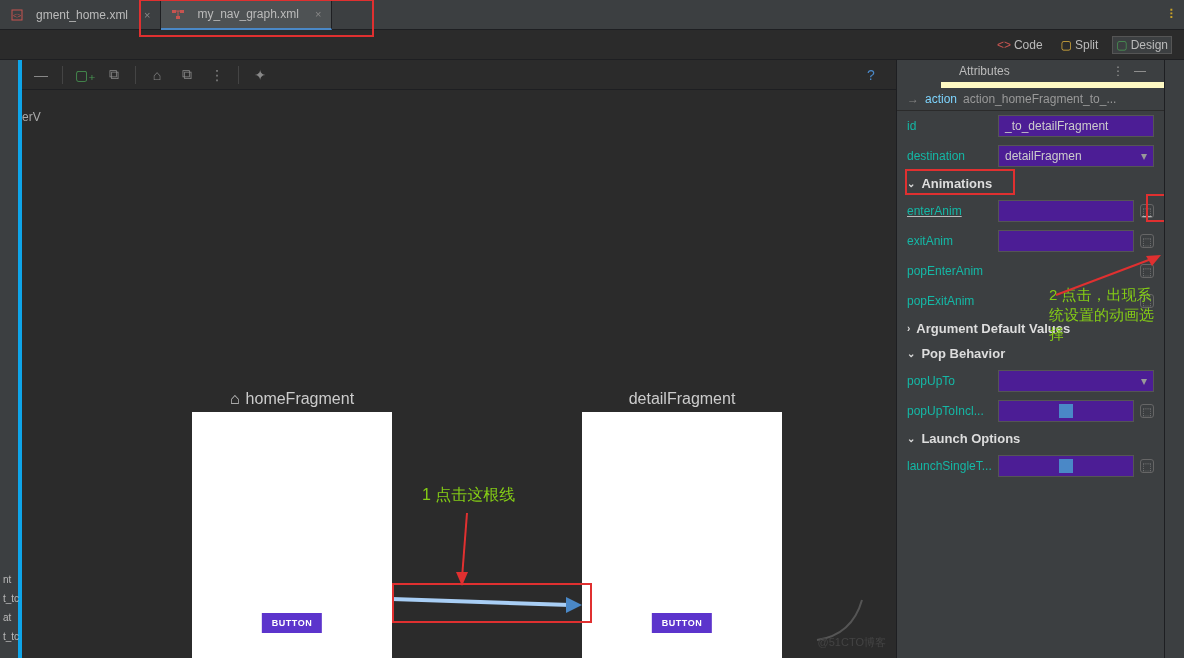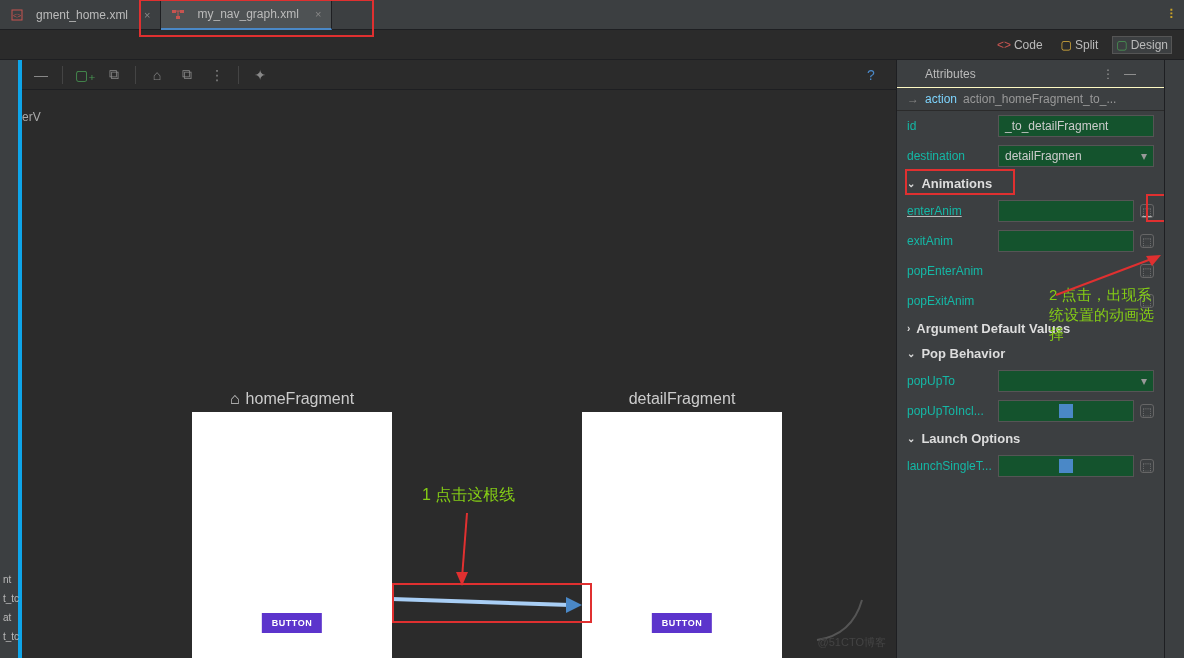--- a/index.html
+++ b/index.html
@@ -38,26 +38,26 @@
 
 .frag-wrap { position: absolute; }
 .frag-title { display: flex; align-items: center; gap: 6px; font-size: 16px; color: #ccc; margin-bottom: 4px; justify-content: center; }
 .frag-box { width: 200px; height: 290px; background: #fff; position: relative; }
 .btn-purple { position: absolute; left: 50%; top: 180px; transform: translateX(-50%); background: #5c34cc; color: #fff; font-size: 9px; font-weight: bold; padding: 5px 10px; letter-spacing: 0.5px; margin-top: 21px; }
 
 .annot { position: absolute; color: #84cc16; font-size: 16px; }
 .annot-box { position: absolute; border: 2px solid #e03030; }
 
 .attr-panel { width: 268px; background: #3c3f41; border-left: 1px solid #1e1f22; overflow: hidden; display: flex; flex-direction: column; font-size: 12px; }
-.attr-header { height: 28px; display: flex; align-items: center; padding: 0 28px; border-bottom: 1px solid #fef9c3; }
+.attr-header { height: 28px; display: flex; align-items: center; padding: 0 18px; border-bottom: 6px solid #fef9c3; margin-left: 44px; }
 .attr-header .ttl { font-weight: normal; }
 .attr-header .mm { margin-left: auto; display: flex; gap: 10px; color: #999; }
 .attr-row { display: flex; align-items: center; padding: 4px 10px; min-height: 26px; gap: 6px; }
 .attr-row .lbl { width: 85px; color: #14b8a6; font-size: 12px; flex-shrink: 0; }
-.attr-row .val { flex: 1; background: #14532d; border: 1px solid #555; height: 22px; padding: 0 6px; color: #ccc; display: flex; align-items: center; font-size: 12px; }
+.attr-row .val { flex: 1; background: #4c1d95; border: 1px solid #555; height: 22px; padding: 0 6px; color: #ccc; display: flex; align-items: center; font-size: 12px; }
 .attr-row .dd-arrow { color: #999; margin-left: auto; }
 .attr-row .ind { width: 14px; height: 14px; border: 1px solid #666; border-radius: 3px; display: flex; align-items: center; justify-content: center; color: #888; font-size: 10px; flex-shrink: 0; }
 .attr-section { display: flex; align-items: center; padding: 5px 10px; gap: 6px; font-size: 13px; font-weight: bold; color: #ddd; cursor: pointer; }
 .attr-section .chev { font-size: 10px; }
 .crumb { display: flex; align-items: center; padding: 4px 10px; gap: 6px; color: #999; border-bottom: 1px solid #2b2b2b; }
 .crumb .arr { color: #888; }
 .cb-square { width: 14px; height: 14px; background: #4a88c7; margin: 0 auto; }
 
 .watermark { position: absolute; right: 10px; bottom: 8px; color: #444; font-size: 11px; }
 

